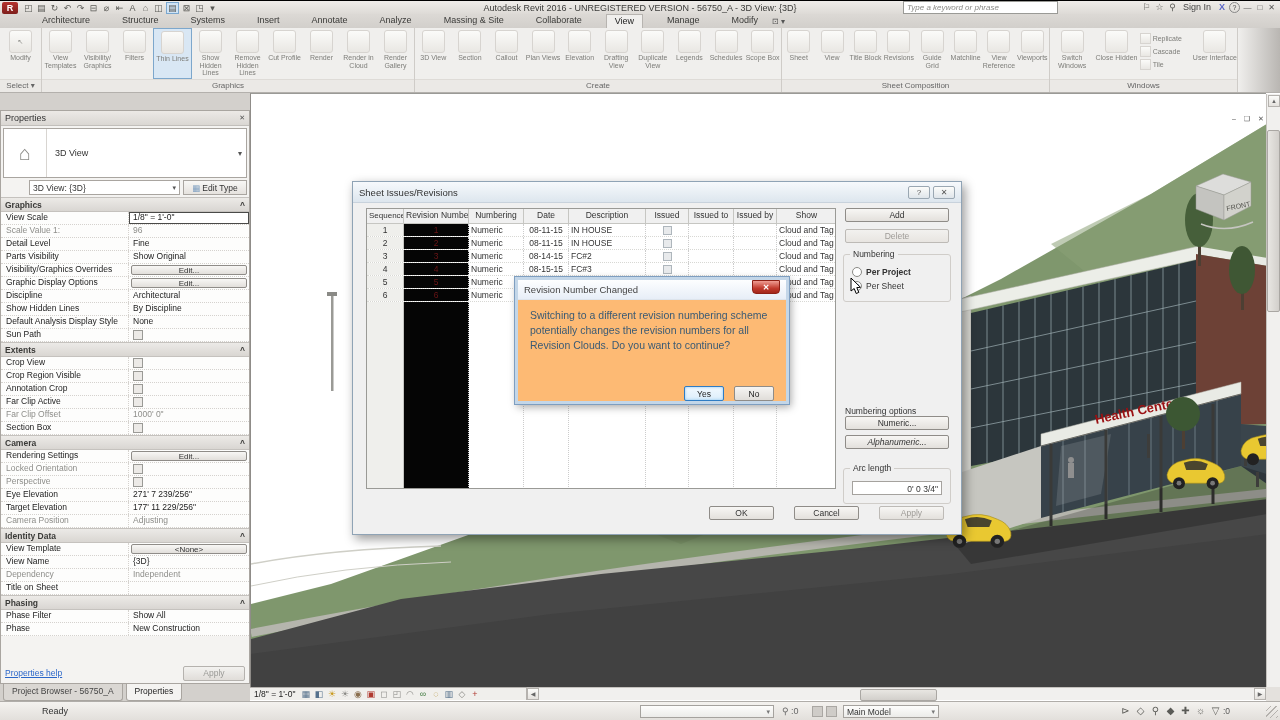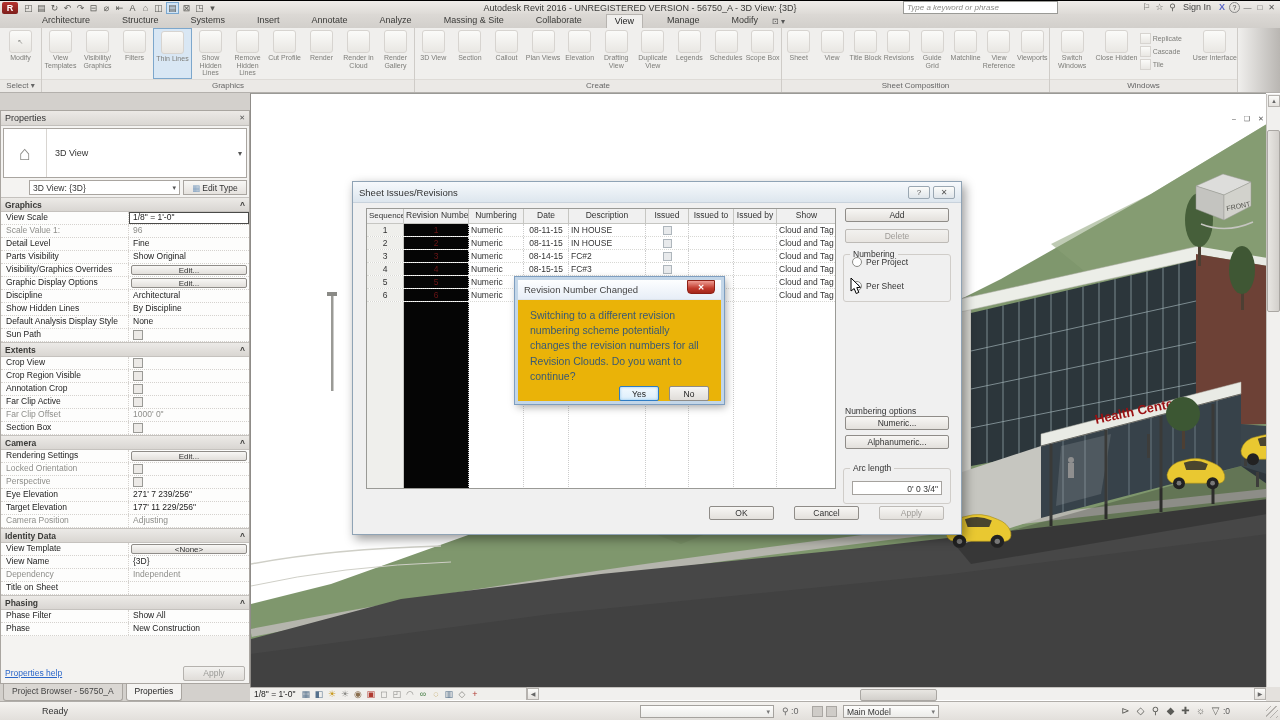--- a/index.html
+++ b/index.html
@@ -145,21 +145,21 @@
   .radio{width:8px;height:8px;border:1px solid #8a8a86;border-radius:50%;background:#fff;margin-right:4px;position:relative;}
   .radio.on::after{content:"";position:absolute;left:2px;top:2px;width:4px;height:4px;border-radius:50%;background:#3b6fb0;}
   #arc-input{position:absolute;left:8px;top:12px;right:8px;height:14px;background:#fff;border:1px solid #a5a29e;
     font-size:8.5px;text-align:right;line-height:14px;padding-right:3px;box-sizing:border-box;}
   .glabel-sm{position:absolute;font-size:8.5px;color:#333;}
   #rev-footer{position:absolute;right:17px;top:324px;display:flex;}
   #rev-footer .fbtn{width:65px;height:14px;margin-left:20px;background:linear-gradient(#f7f6f4,#e3e0dc);
     border:1px solid #8f8c88;border-radius:2px;font-size:8.5px;text-align:center;line-height:13px;box-sizing:border-box;}
   #rev-footer .fbtn.dis{color:#9e9b97;border-color:#bdbab6;}
   
-  #msg-dialog{left:515px;top:277px;width:209px;height:127px;background:#eab308;border:3px solid #c3d6e8;
+  #msg-dialog{left:515px;top:277px;width:274px;height:127px;background:#fdba74;border:3px solid #c3d6e8;
     box-shadow:0 0 0 1px #7e9ec0,2px 3px 8px rgba(0,0,0,.35);box-sizing:border-box;z-index:30;}
   #msg-title{height:19px;background:linear-gradient(#fdfeff,#e7eef7);display:flex;align-items:center;
     padding-left:6px;font-size:9.5px;color:#444;border-bottom:1px solid #dde4ec;}
   #msg-close{position:absolute;right:6px;top:0px;width:28px;height:14px;background:linear-gradient(#ef9d93,#c23b2e 60%,#a32619);
     border:1px solid #8e2015;border-radius:0 0 4px 4px;color:#fff;font-size:8px;font-weight:bold;
     text-align:center;line-height:13px;box-sizing:border-box;}
   #msg-text{padding:8px 14px 0 12px;font-size:10.5px;line-height:1.45;color:#3a5a74;}
   #msg-btns{position:absolute;right:12px;bottom:0;display:flex;margin-top:40px;}
   .mbtn{width:40px;height:15px;background:linear-gradient(#f6f5f3,#e0ddd9);border:1px solid #8f8c88;border-radius:2px;
     font-size:8.5px;text-align:center;line-height:14px;box-sizing:border-box;margin-left:10px;color:#222;}
@@ -835,34 +835,34 @@
         <span class="tcell" style="width: 43px; height: 100%;"></span>
         <span class="tcell" style="width: 60px; height: 100%;"></span>
       </div>
     </div>
 
   <div class="dlg-btn" style="left:492px;top:26px;width:104px;height:14px;line-height:13px;">Add</div>
   <div class="dlg-btn dis" style="left:492px;top:47px;width:104px;height:14px;line-height:13px;">Delete</div>
 
   <div class="groupbox" style="left:490px;top:72px;width:108px;height:48px;">
     <span class="gtitle">Numbering</span>
-    <div class="radio-row" style="left:8px;top:2px;">
+    <div class="radio-row" style="left:8px;top:12px;font-weight:bold;">
       <span class="radio"></span>
         <span>Per Project</span>
     </div>
     <div class="radio-row" style="left:8px;top:26px;">
       <span class="radio on"></span>
         <span>Per Sheet</span>
     </div>
   </div>
 
 
   <span class="glabel-sm" style="left:492px;top:224px;">Numbering options</span>
   <div class="dlg-btn" style="left:492px;top:234px;width:104px;height:14px;line-height:13px;">Numeric...</div>
-  <div class="dlg-btn" style="left:492px;top:253px;width:104px;height:14px;line-height:13px;">Alphanumeric...</div>
+  <div class="dlg-btn" style="left:492px;top:253px;width:104px;height:14px;line-height:13px;font-style:italic;">Alphanumeric...</div>
 
   <div class="groupbox" style="left:490px;top:278px;width:108px;height:36px;margin-top:8px;">
     <span class="gtitle">Arc length</span>
     <div id="arc-input">0'  0 3/4"</div>
   </div>
 
   <div id="rev-footer">
     <span class="fbtn">OK</span>
     <span class="fbtn">Cancel</span>
     <span class="fbtn dis">Apply</span>

